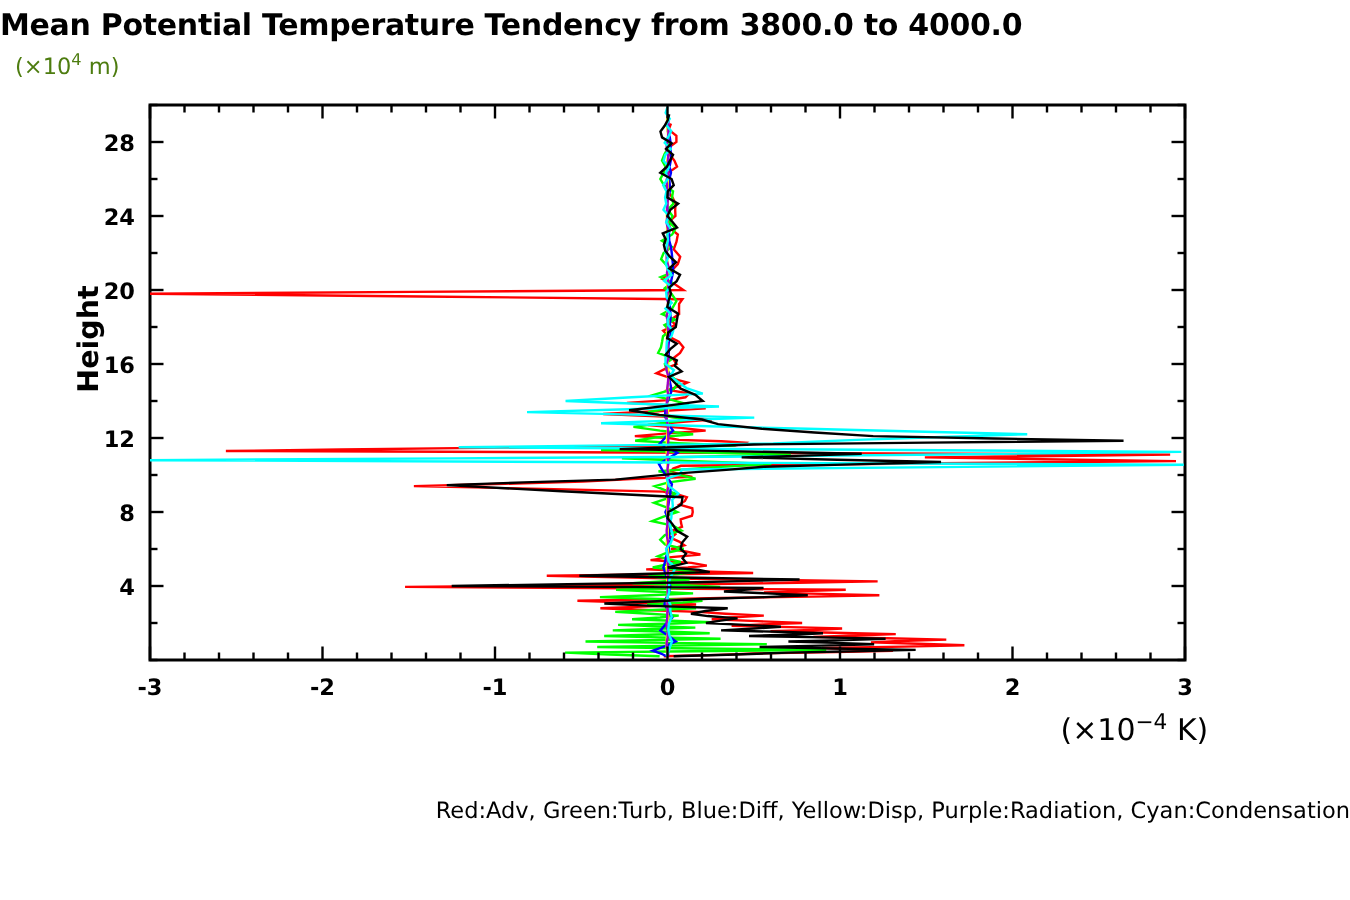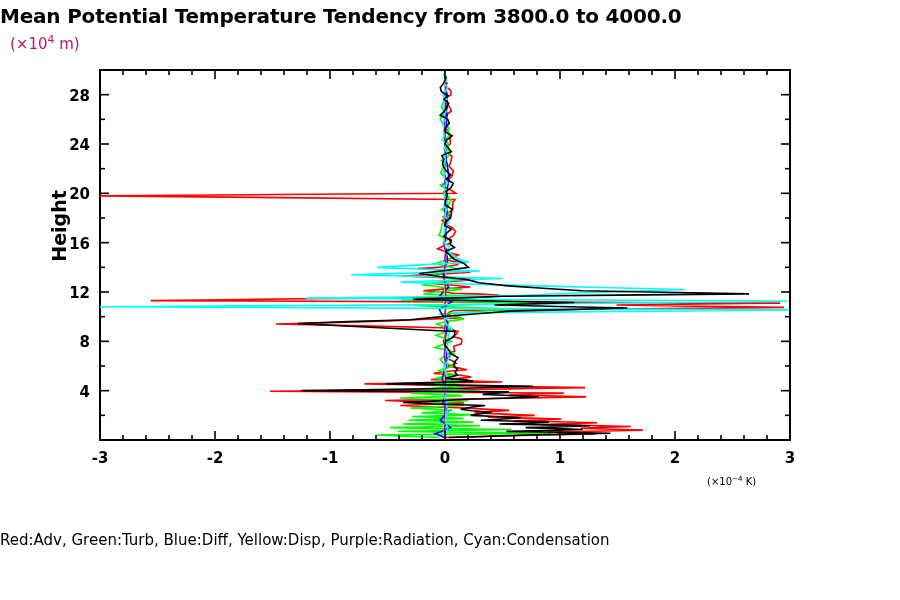--- a/index.html
+++ b/index.html
@@ -29,48 +29,48 @@
     font-weight: bold;
     font-size: 20px;
     color: #000;
     letter-spacing: -0.2px;
   }
   .ylabel-units {
     position: absolute;
     left: 10px; top: 33px;
     font-family: "DejaVu Sans", sans-serif;
     font-size: 15px;
-    color: #be185d;
+    color: #4d7c0f;
   }
   .xlabel-units {
     position: absolute;
     left: 707px; top: 474px;
     font-family: "DejaVu Sans", sans-serif;
-    font-size: 10px;
+    font-size: 20px;
     color: #000;
   }
   .ylabel-title {
     position: absolute;
     left: 28px;
     top: 215px;
     width: 120px;
     text-align: center;
     transform: rotate(-90deg);
     transform-origin: 50% 50%;
     font-family: "DejaVu Sans", sans-serif;
     font-weight: bold;
     font-size: 19px;
     color: #000;
     margin-left: -29px;
   }
   .legend {
     position: absolute;
     left: 0; top: 531px;
     width: 900px;
-    text-align: left;
+    text-align: right;
     font-family: "DejaVu Sans", sans-serif;
     font-size: 15px;
     color: #000;
   }
   #plotsvg {
     position: absolute;
     left: 0; top: 0;
   }
   .tlabel {
     font-family: "DejaVu Sans", sans-serif;

